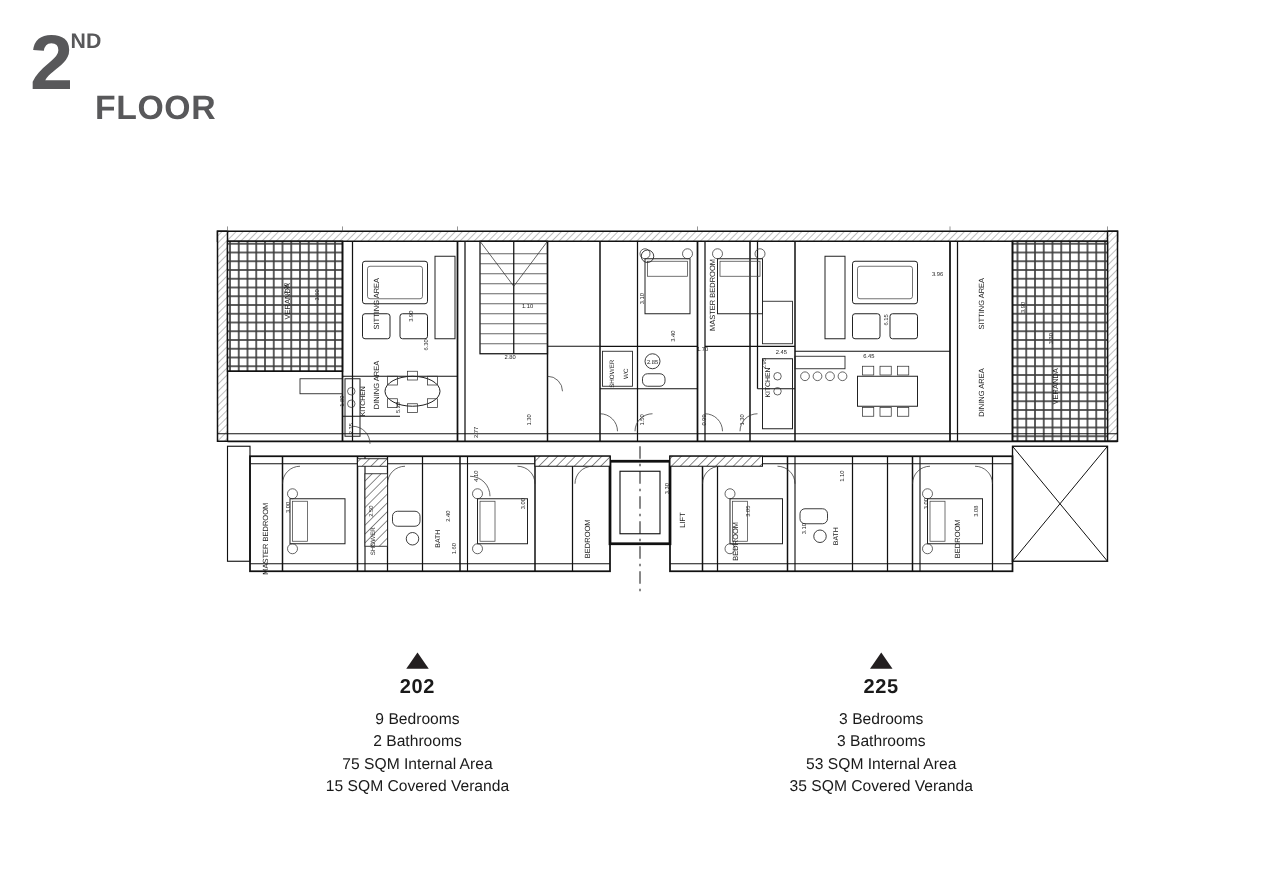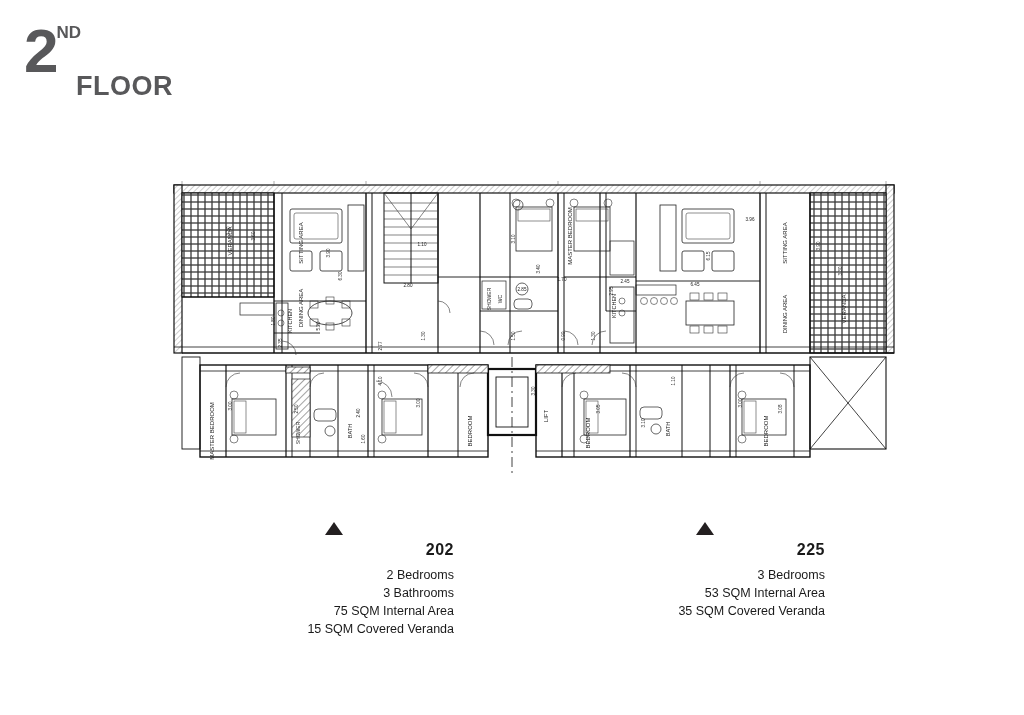--- a/index.html
+++ b/index.html
@@ -52,21 +52,21 @@
   .plan {
     position: absolute;
     left: 170px; top: 181px;
     width: 728px; height: 300px;
   }
   .plan svg { display: block; }
 
   
   .callout {
     position: absolute;
-    text-align: right;
+    text-align: center;
     width: 240px;
     color: #1a1a1a;
   }
   .callout .tri {
     width: 0; height: 0;
     margin: 0 auto 6px auto;
     border-left: 9px solid transparent;
     border-right: 9px solid transparent;
     border-bottom: 13px solid #231f20;
   }
@@ -386,27 +386,28 @@
           <text x="505" y="200" fill="#1a1a1a" font-family="&quot;Liberation Sans&quot;, sans-serif" font-size="4.6" text-anchor="middle" transform="rotate(-90 505 200)">1.10</text>
           <text x="572" y="222" fill="#1a1a1a" font-family="&quot;Liberation Sans&quot;, sans-serif" font-size="4.6" text-anchor="middle" transform="rotate(-90 572 222)">3.00</text>
           <text x="612" y="228" fill="#1a1a1a" font-family="&quot;Liberation Sans&quot;, sans-serif" font-size="4.6" text-anchor="middle" transform="rotate(-90 612 228)">3.08</text>
         </g>
     </svg>
   </div>
 
   <div class="callout" id="callout-202">
     <div class="tri"></div>
     <div class="unit-no">202</div>
-    <div class="spec">2 Bedrooms</div>
-    <div class="spec">3 Bathrooms</div>
+    <div class="spec">9 Bedrooms</div>
+    <div class="spec">2 Bathrooms</div>
     <div class="spec">75 SQM Internal Area</div>
     <div class="spec">15 SQM Covered Veranda</div>
   </div>
 
   <div class="callout" id="callout-201">
     <div class="tri"></div>
     <div class="unit-no">225</div>
     <div class="spec">3 Bedrooms</div>
+    <div class="spec">3 Bathrooms</div>
     <div class="spec">53 SQM Internal Area</div>
     <div class="spec">35 SQM Covered Veranda</div>
   </div>
 
 </div>
 
 </body></html>

